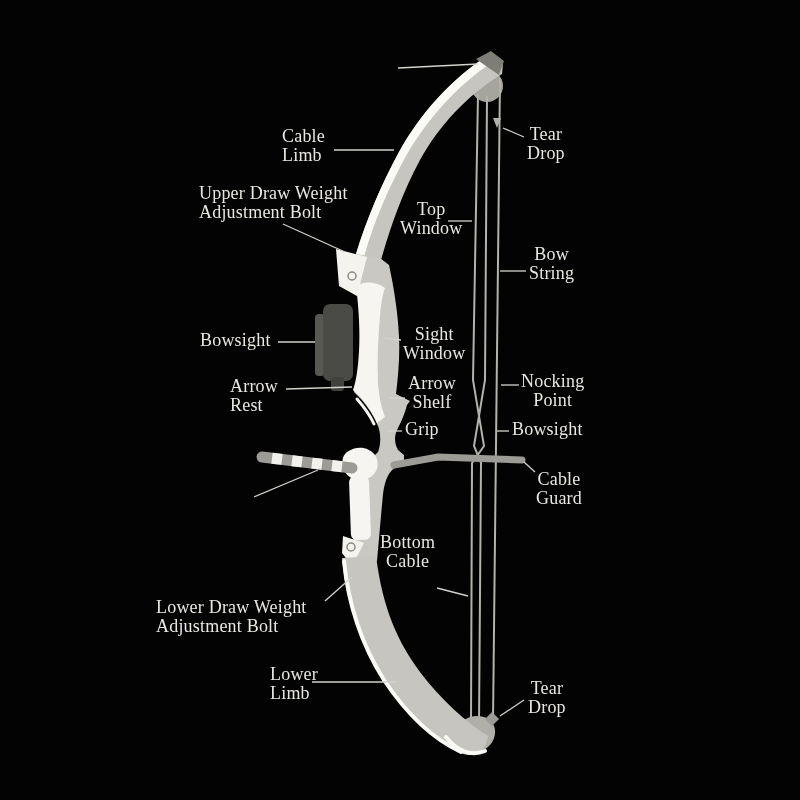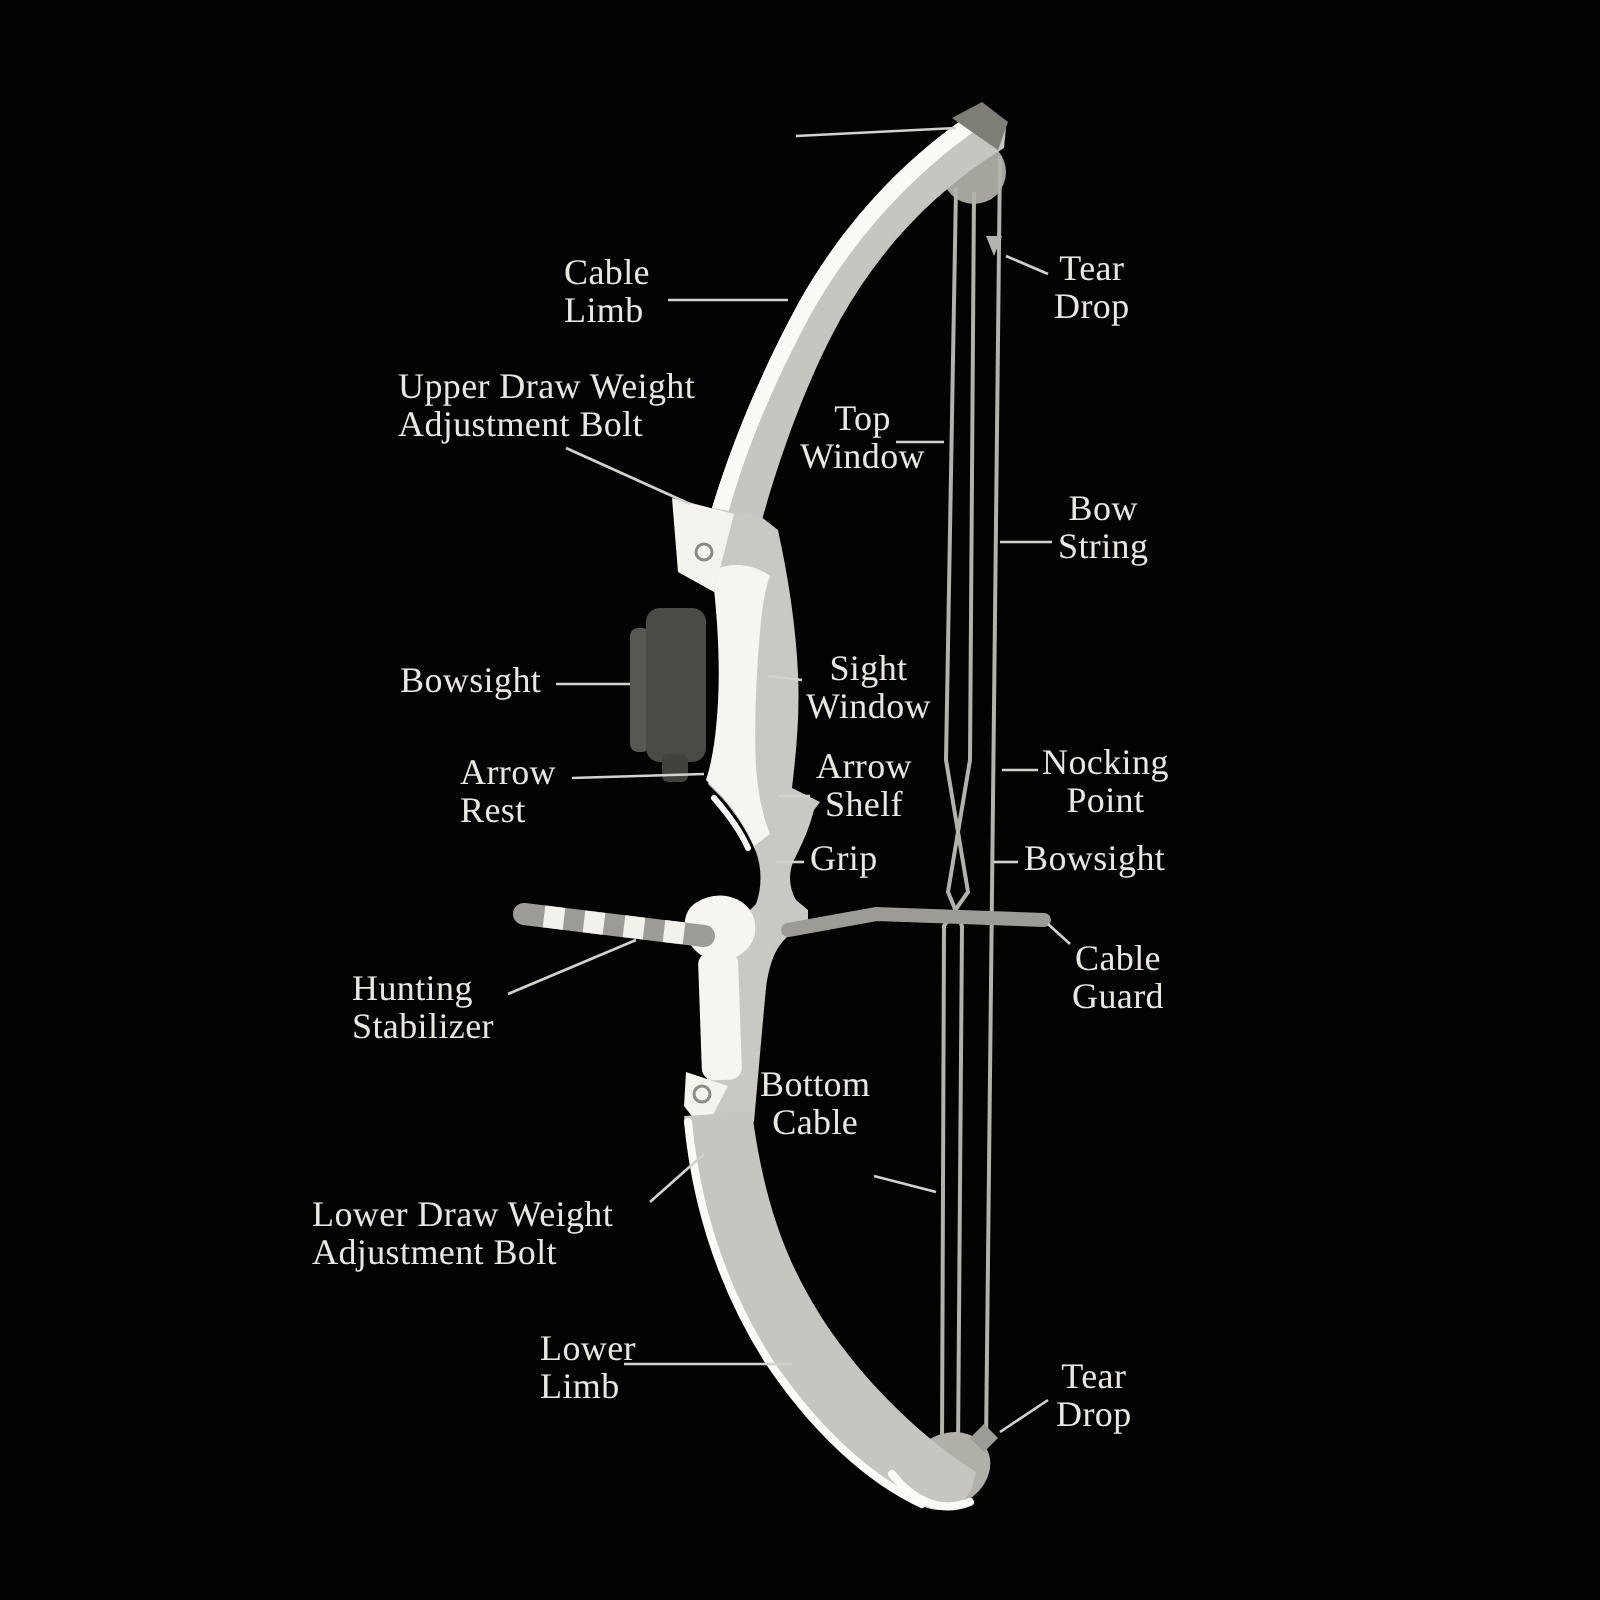--- a/index.html
+++ b/index.html
@@ -131,22 +131,20 @@
   <div class="lbl" style="left:230px;top:377px">Arrow
 Rest</div>
   <div class="lbl r" style="left:408px;top:374px">Arrow
 Shelf</div>
   <div class="lbl r" style="left:521px;top:372px">Nocking
 Point</div>
   <div class="lbl r" style="left:405px;top:420px">Grip</div>
   <div class="lbl r" style="left:512px;top:420px">Bowsight</div>
   <div class="lbl r" style="left:536px;top:470px">Cable
 Guard</div>
-  <div class="lbl" style="left:176px;top:485px">Hunting
-Stabilizer</div>
   <div class="lbl" style="left:156px;top:598px">Lower Draw Weight
 Adjustment Bolt</div>
   <div class="lbl r" style="left:380px;top:533px">Bottom
 Cable</div>
   <div class="lbl" style="left:270px;top:665px">Lower
 Limb</div>
   <div class="lbl r" style="left:528px;top:679px">Tear
 Drop</div>
 
 </div>

